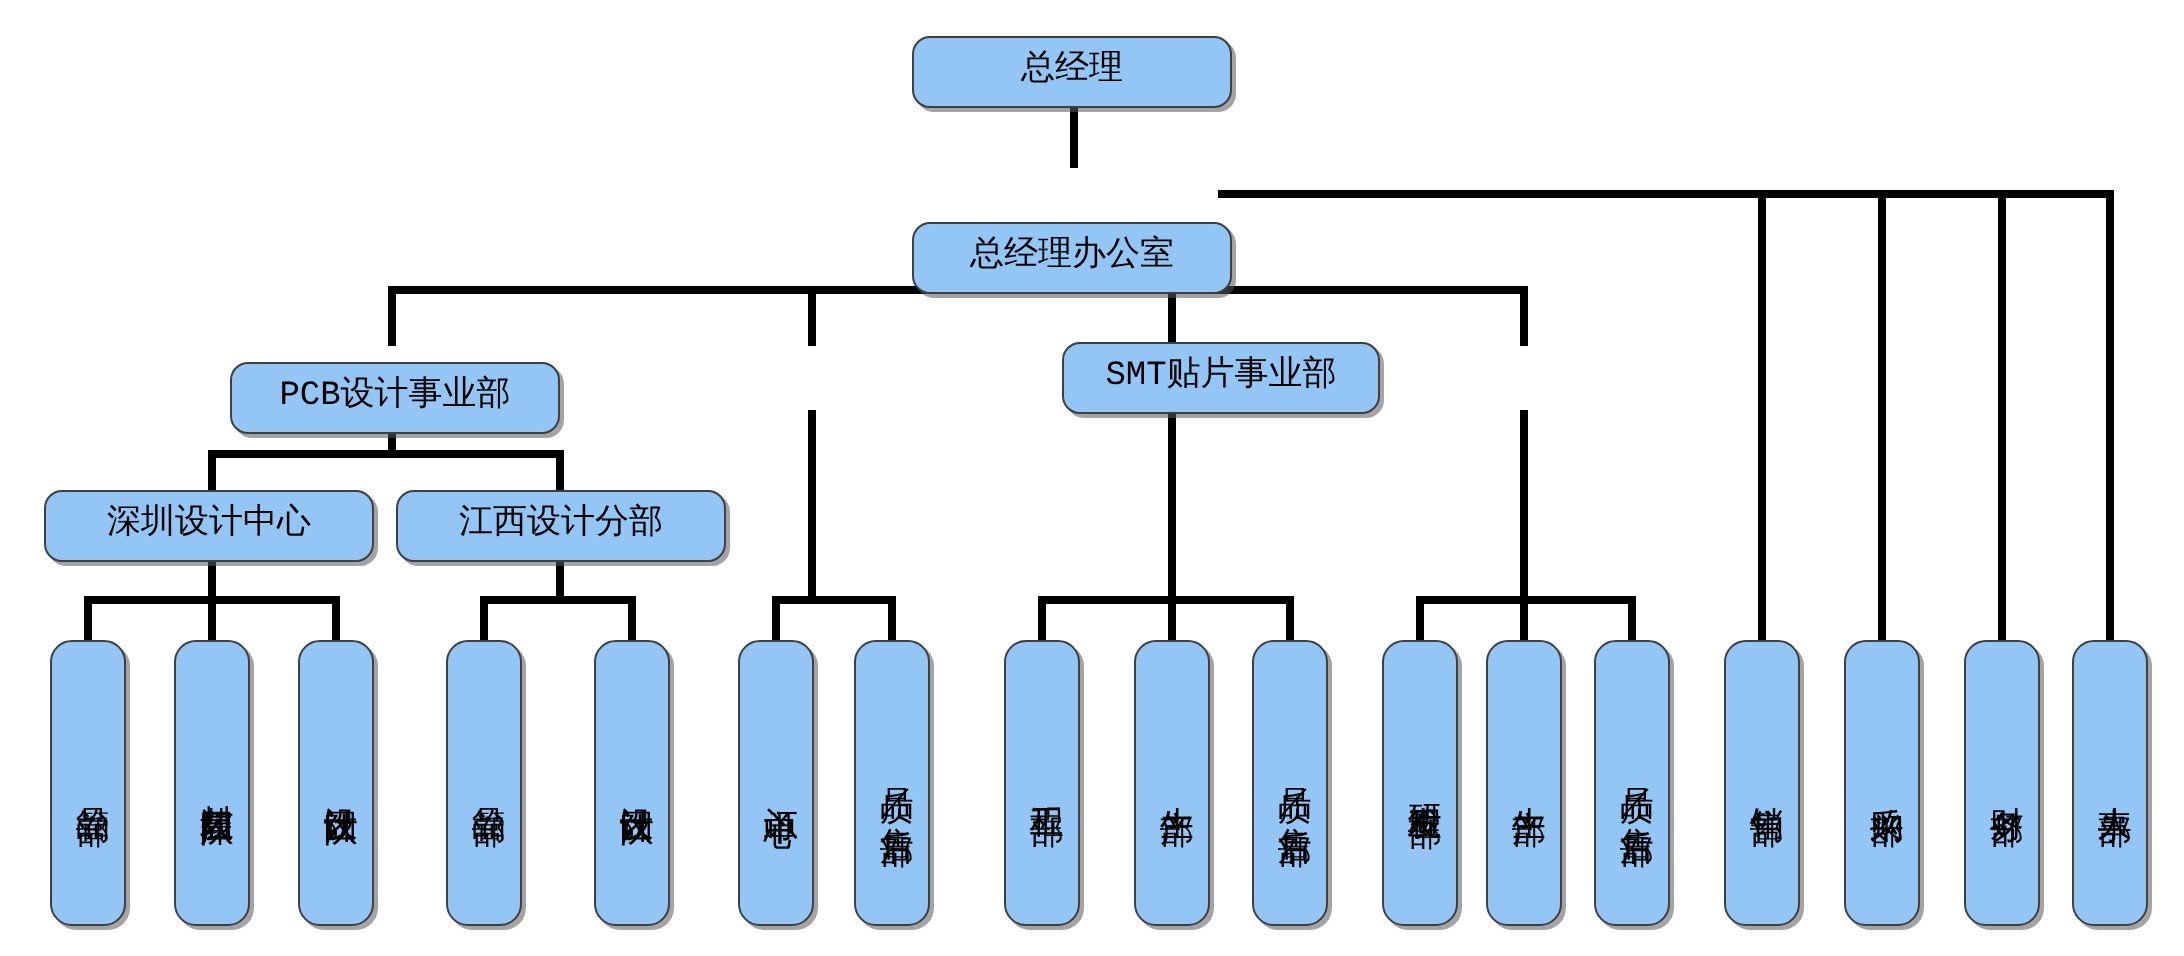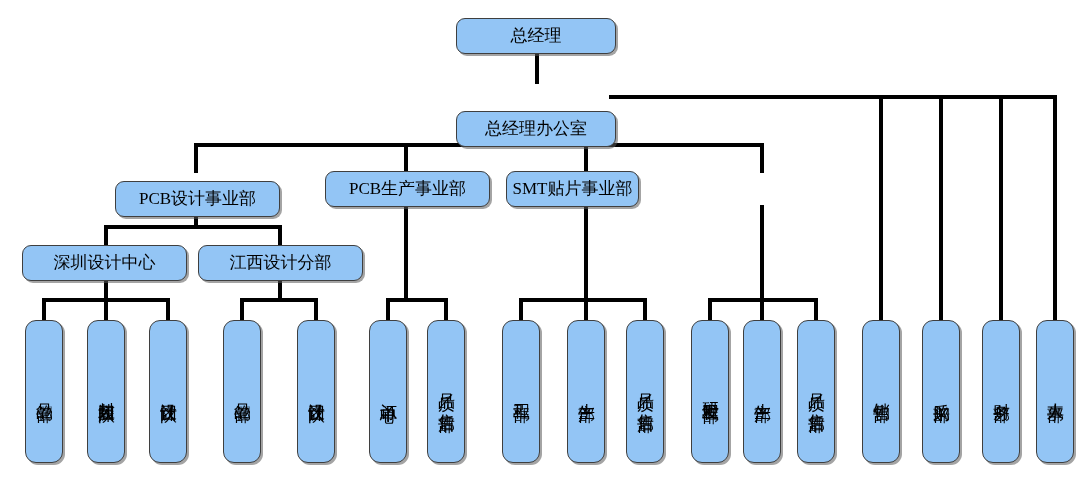--- a/index.html
+++ b/index.html
@@ -5,21 +5,21 @@
   html, body {
     margin: 0;
     padding: 0;
     background: #ffffff;
   }
   #canvas {
     position: relative;
     width: 1092px;
     height: 478px;
     background: #ffffff;
-    font-family: Liberation Serif, serif;
+    font-family: Liberation Mono, monospace;
     overflow: hidden;
   }
 
   
   .line {
     position: absolute;
     background: #000000;
   }
   .vline { width: 4px; }
   .hline { height: 4px; }
@@ -122,25 +122,22 @@
   </div>
 
   <div class="node horiz" style="left:456px; top:82px; width:160px; height:36px;margin-top:29px;">
     <span class="label">总经理办公室</span>
   </div>
 
   <div class="node horiz" style="left:115px; top:181px; width:165px; height:36px;">
     <span class="label">PCB设计事业部</span>
   </div>
 
-  <div class="node horiz" style="left:325px; top:171px; width:165px; height:36px;">
-    <span class="label">PCB生产事业部</span>
-  </div>
-
-  <div class="node horiz" style="left:506px; top:171px; width:133px; height:36px;">
+
+  <div class="node horiz" style="left:531px; top:171px; width:159px; height:36px;">
     <span class="label">SMT贴片事业部</span>
   </div>
 
 
   <div class="node horiz" style="left:22px; top:245px; width:165px; height:36px;text-align:center;">
     <span class="label">深圳设计中心</span>
   </div>
 
   <div class="node horiz" style="left:198px; top:245px; width:165px; height:36px;">
     <span class="label">江西设计分部</span>

